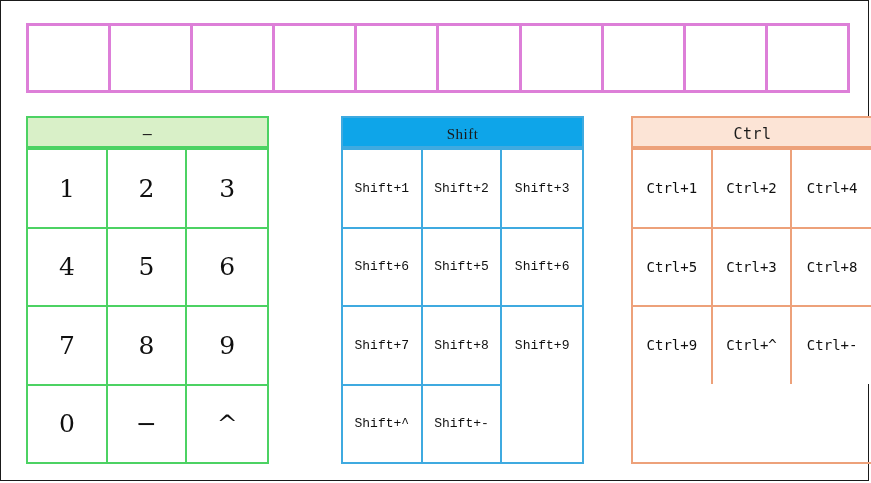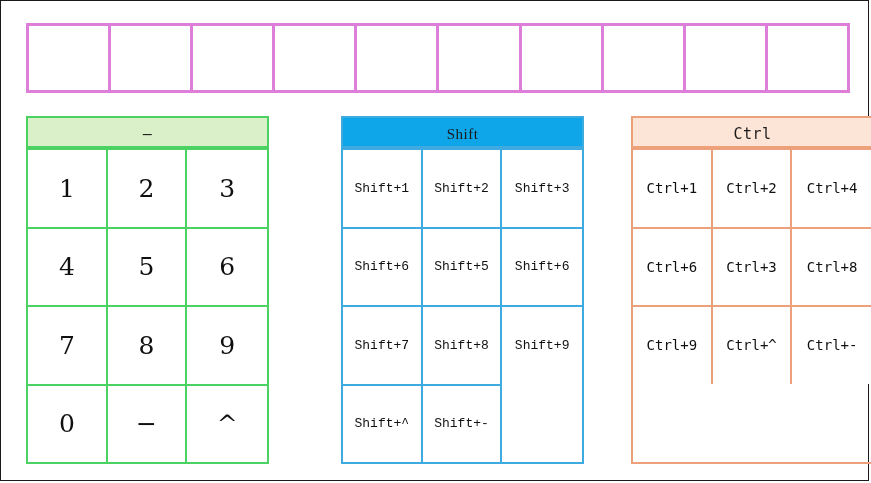--- a/index.html
+++ b/index.html
@@ -206,21 +206,21 @@
           <div class="key-cell">Shift+^</div>
           <div class="key-cell">Shift+-</div>
         </div>
       </div>
       <div class="panel p2">
         <div class="panel-header">Ctrl</div>
         <div class="panel-grid">
           <div class="key-cell">Ctrl+1</div>
           <div class="key-cell">Ctrl+2</div>
           <div class="key-cell">Ctrl+4</div>
-          <div class="key-cell">Ctrl+6</div>
+          <div class="key-cell">Ctrl+5</div>
           <div class="key-cell">Ctrl+3</div>
           <div class="key-cell">Ctrl+8</div>
           <div class="key-cell">Ctrl+9</div>
           <div class="key-cell">Ctrl+^</div>
           <div class="key-cell">Ctrl+-</div>
         </div>
       </div>
     </div>
 
 </div>

